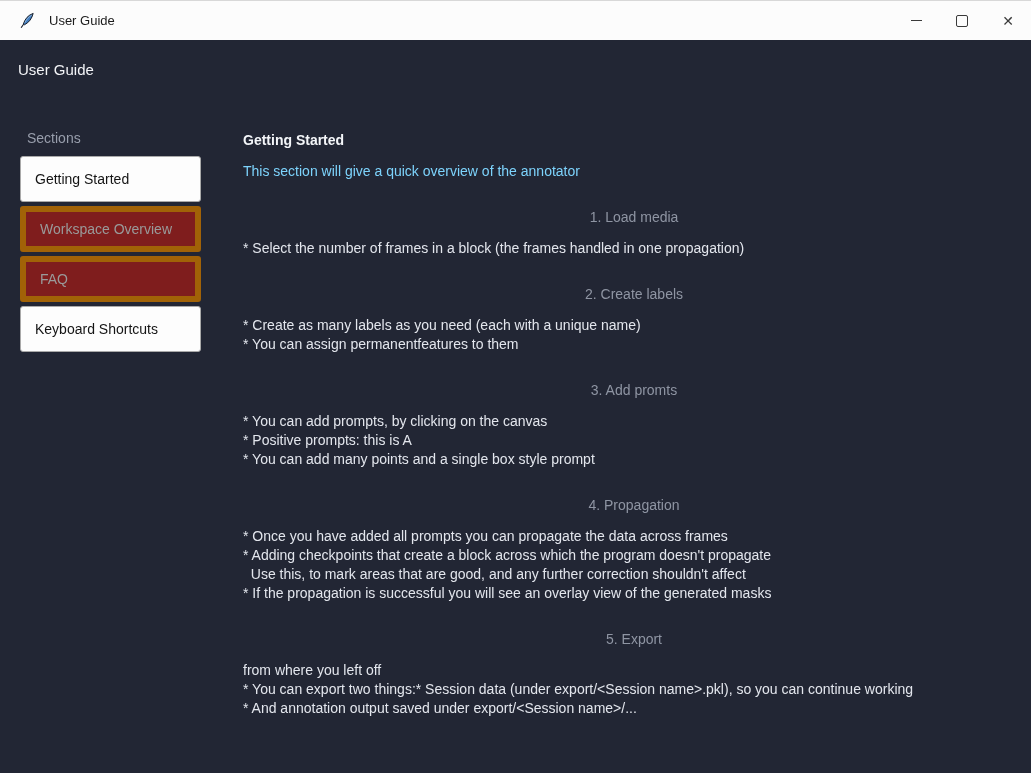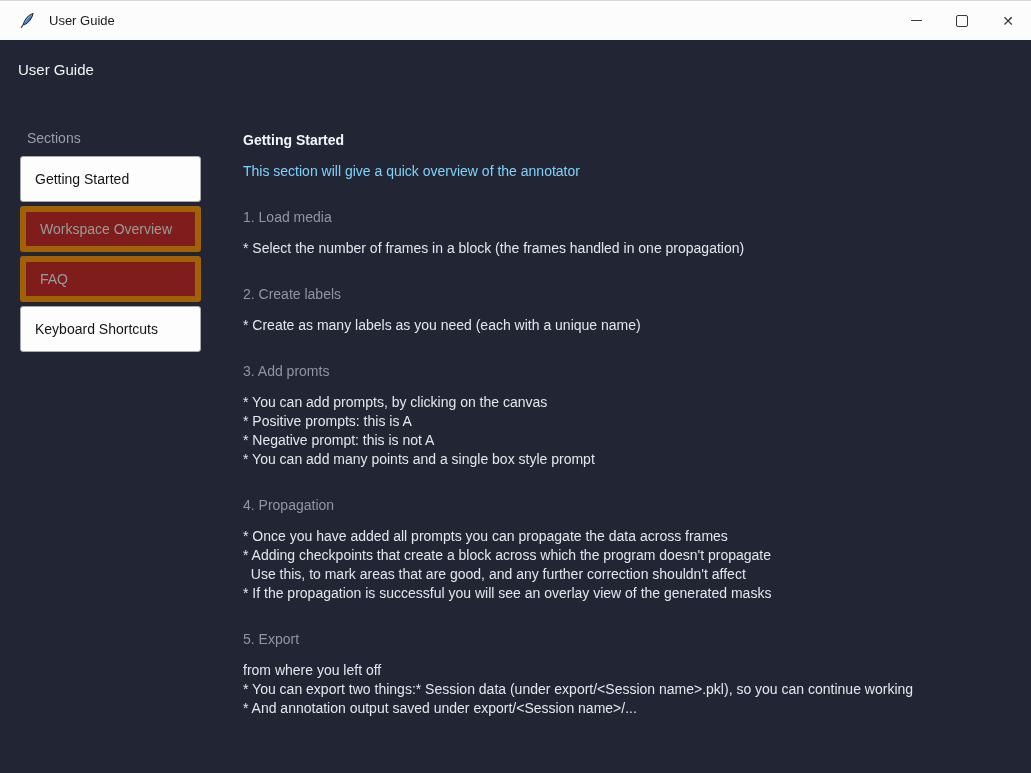--- a/index.html
+++ b/index.html
@@ -49,21 +49,21 @@
   .side-btn.disabled { background:#7f1d1d; color:#9a9a9a; border:6px solid #a16207; }
   
   .content { position:absolute; left:243px; top:91px; width:782px; }
   .content-title {
     font-size:14px; font-weight:bold; color:#f4f6f9; line-height:19px;
   }
   .content-intro {
     margin-top:12px; font-size:14px; color:#7dd3fc; line-height:19px;
   }
   .gsec { margin-top:27px; }
-  .gsec-h { font-size:14px; color:#8f95a3; line-height:19px; margin-bottom:12px; }
+  .gsec-h { font-size:14px; color:#8f95a3; line-height:19px; margin-bottom:12px;text-align:center; }
   .gline {
     font-size:14px; color:#e3e6ed; line-height:19px;
     white-space:pre-wrap;
   }
 </style>
 </head>
 <body>
 
 <div class="titlebar">
   <span class="tb-icon">
@@ -104,26 +104,26 @@
     <div class="content-title">Getting Started</div>
     <div class="content-intro">This section will give a quick overview of the annotator</div>
     <div>
         <div class="gsec">
           <div class="gsec-h">1. Load media</div>
           <div class="gline">* Select the number of frames in a block (the frames handled in one propagation)</div>
         </div>
         <div class="gsec">
           <div class="gsec-h">2. Create labels</div>
           <div class="gline">* Create as many labels as you need (each with a unique name)</div>
+          <div class="gline">* You can assign permanentfeatures to them</div>
         </div>
         <div class="gsec">
           <div class="gsec-h">3. Add promts</div>
           <div class="gline">* You can add prompts, by clicking on the canvas</div>
           <div class="gline">* Positive prompts: this is A</div>
-          <div class="gline">* Negative prompt: this is not A</div>
           <div class="gline">* You can add many points and a single box style prompt</div>
         </div>
         <div class="gsec">
           <div class="gsec-h">4. Propagation</div>
           <div class="gline">* Once you have added all prompts you can propagate the data across frames</div>
           <div class="gline">* Adding checkpoints that create a block across which the program doesn't propagate</div>
           <div class="gline">  Use this, to mark areas that are good, and any further correction shouldn't affect</div>
           <div class="gline">* If the propagation is successful you will see an overlay view of the generated masks</div>
         </div>
         <div class="gsec">

